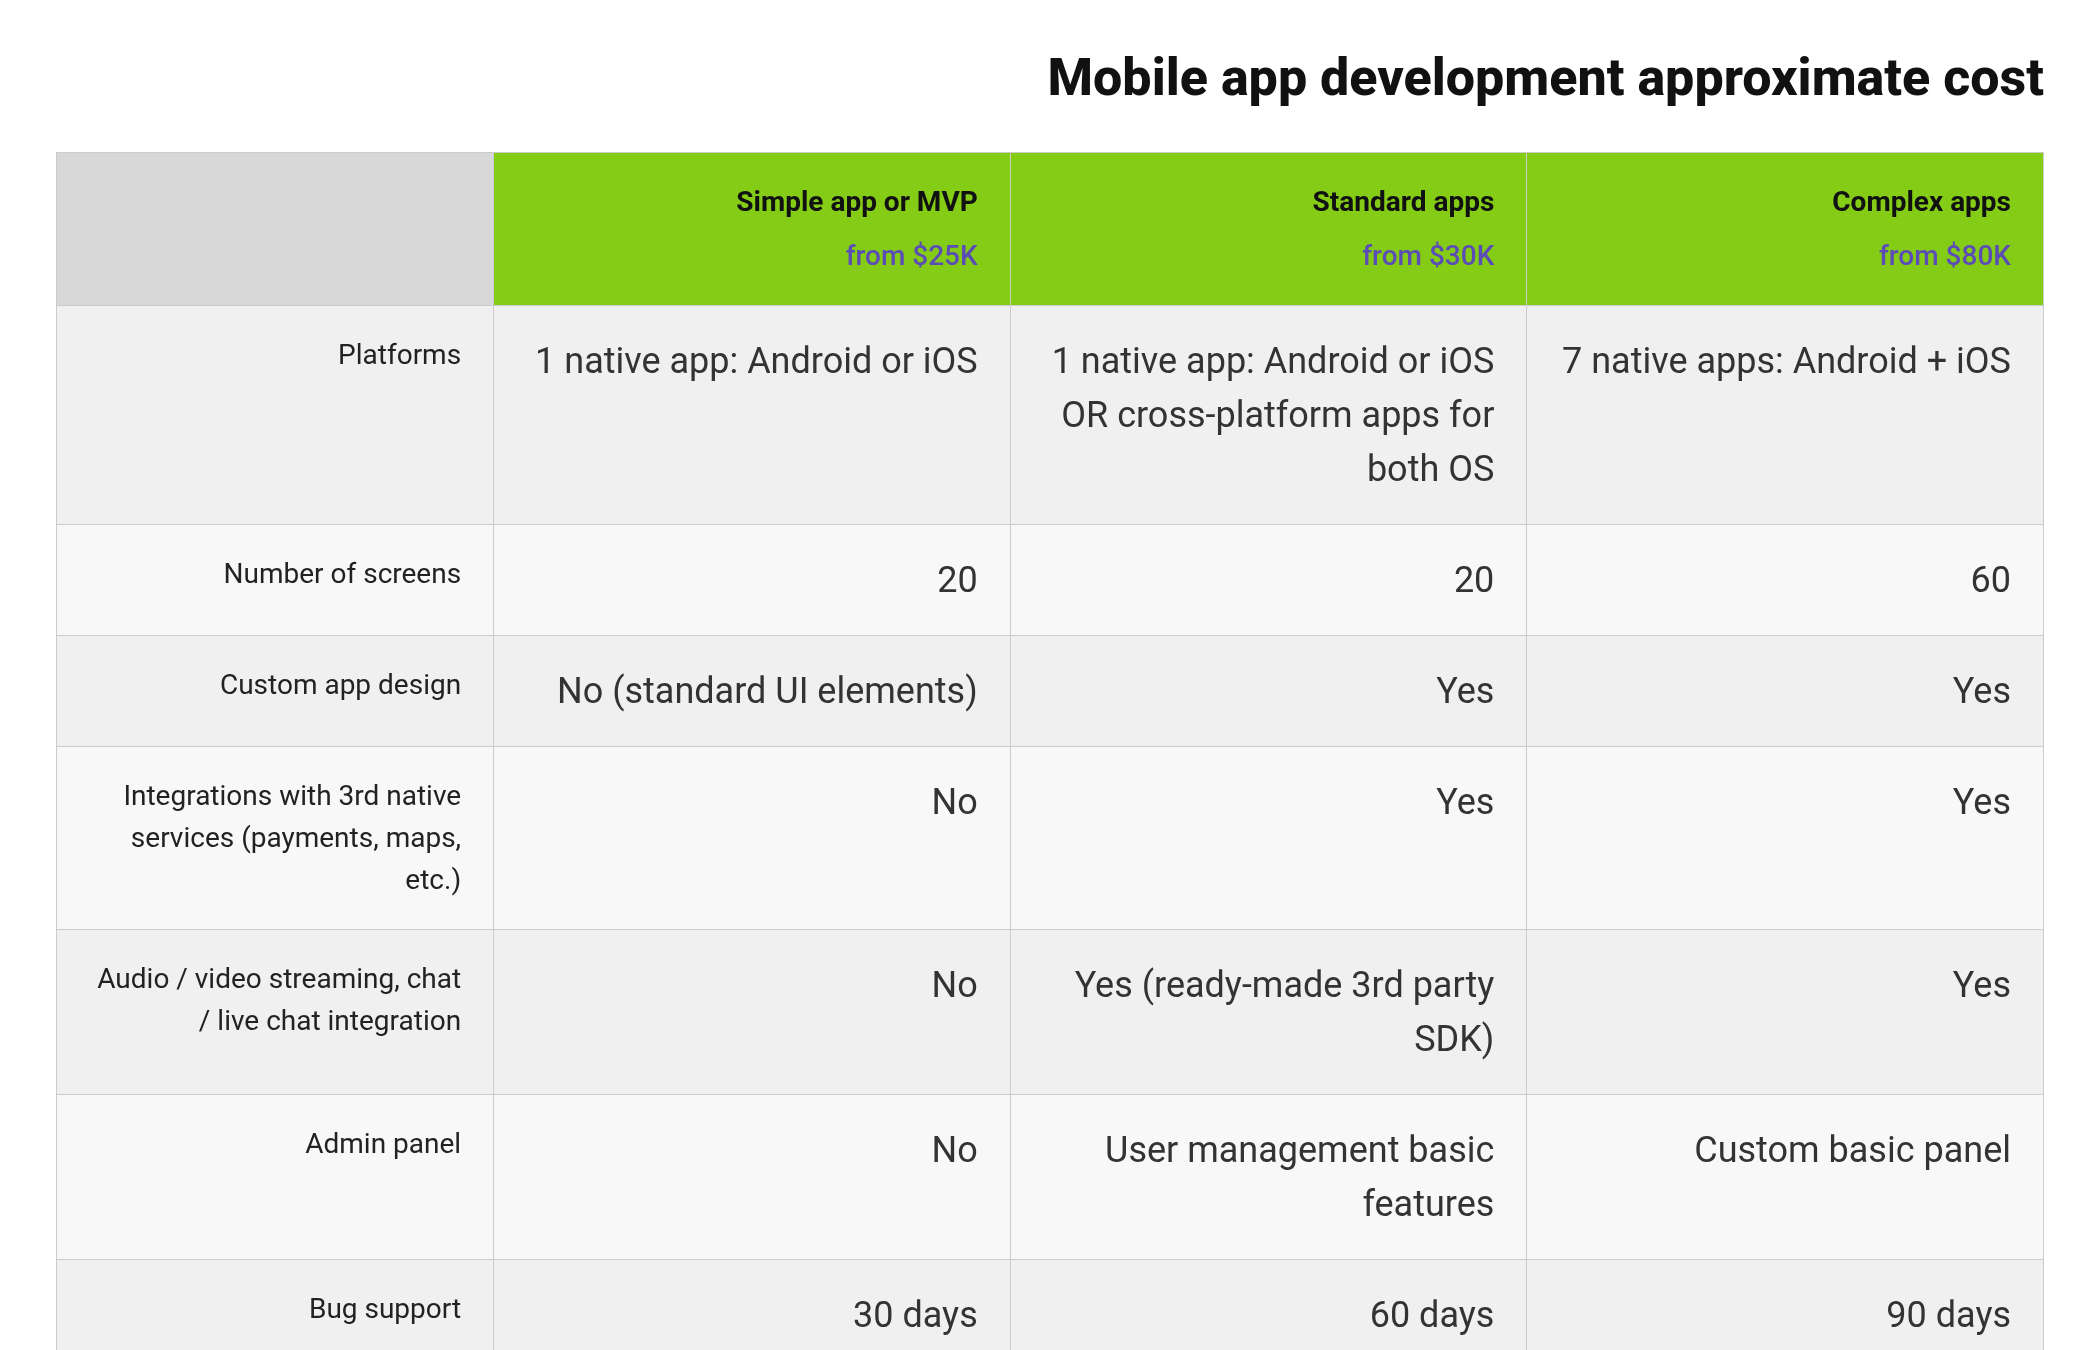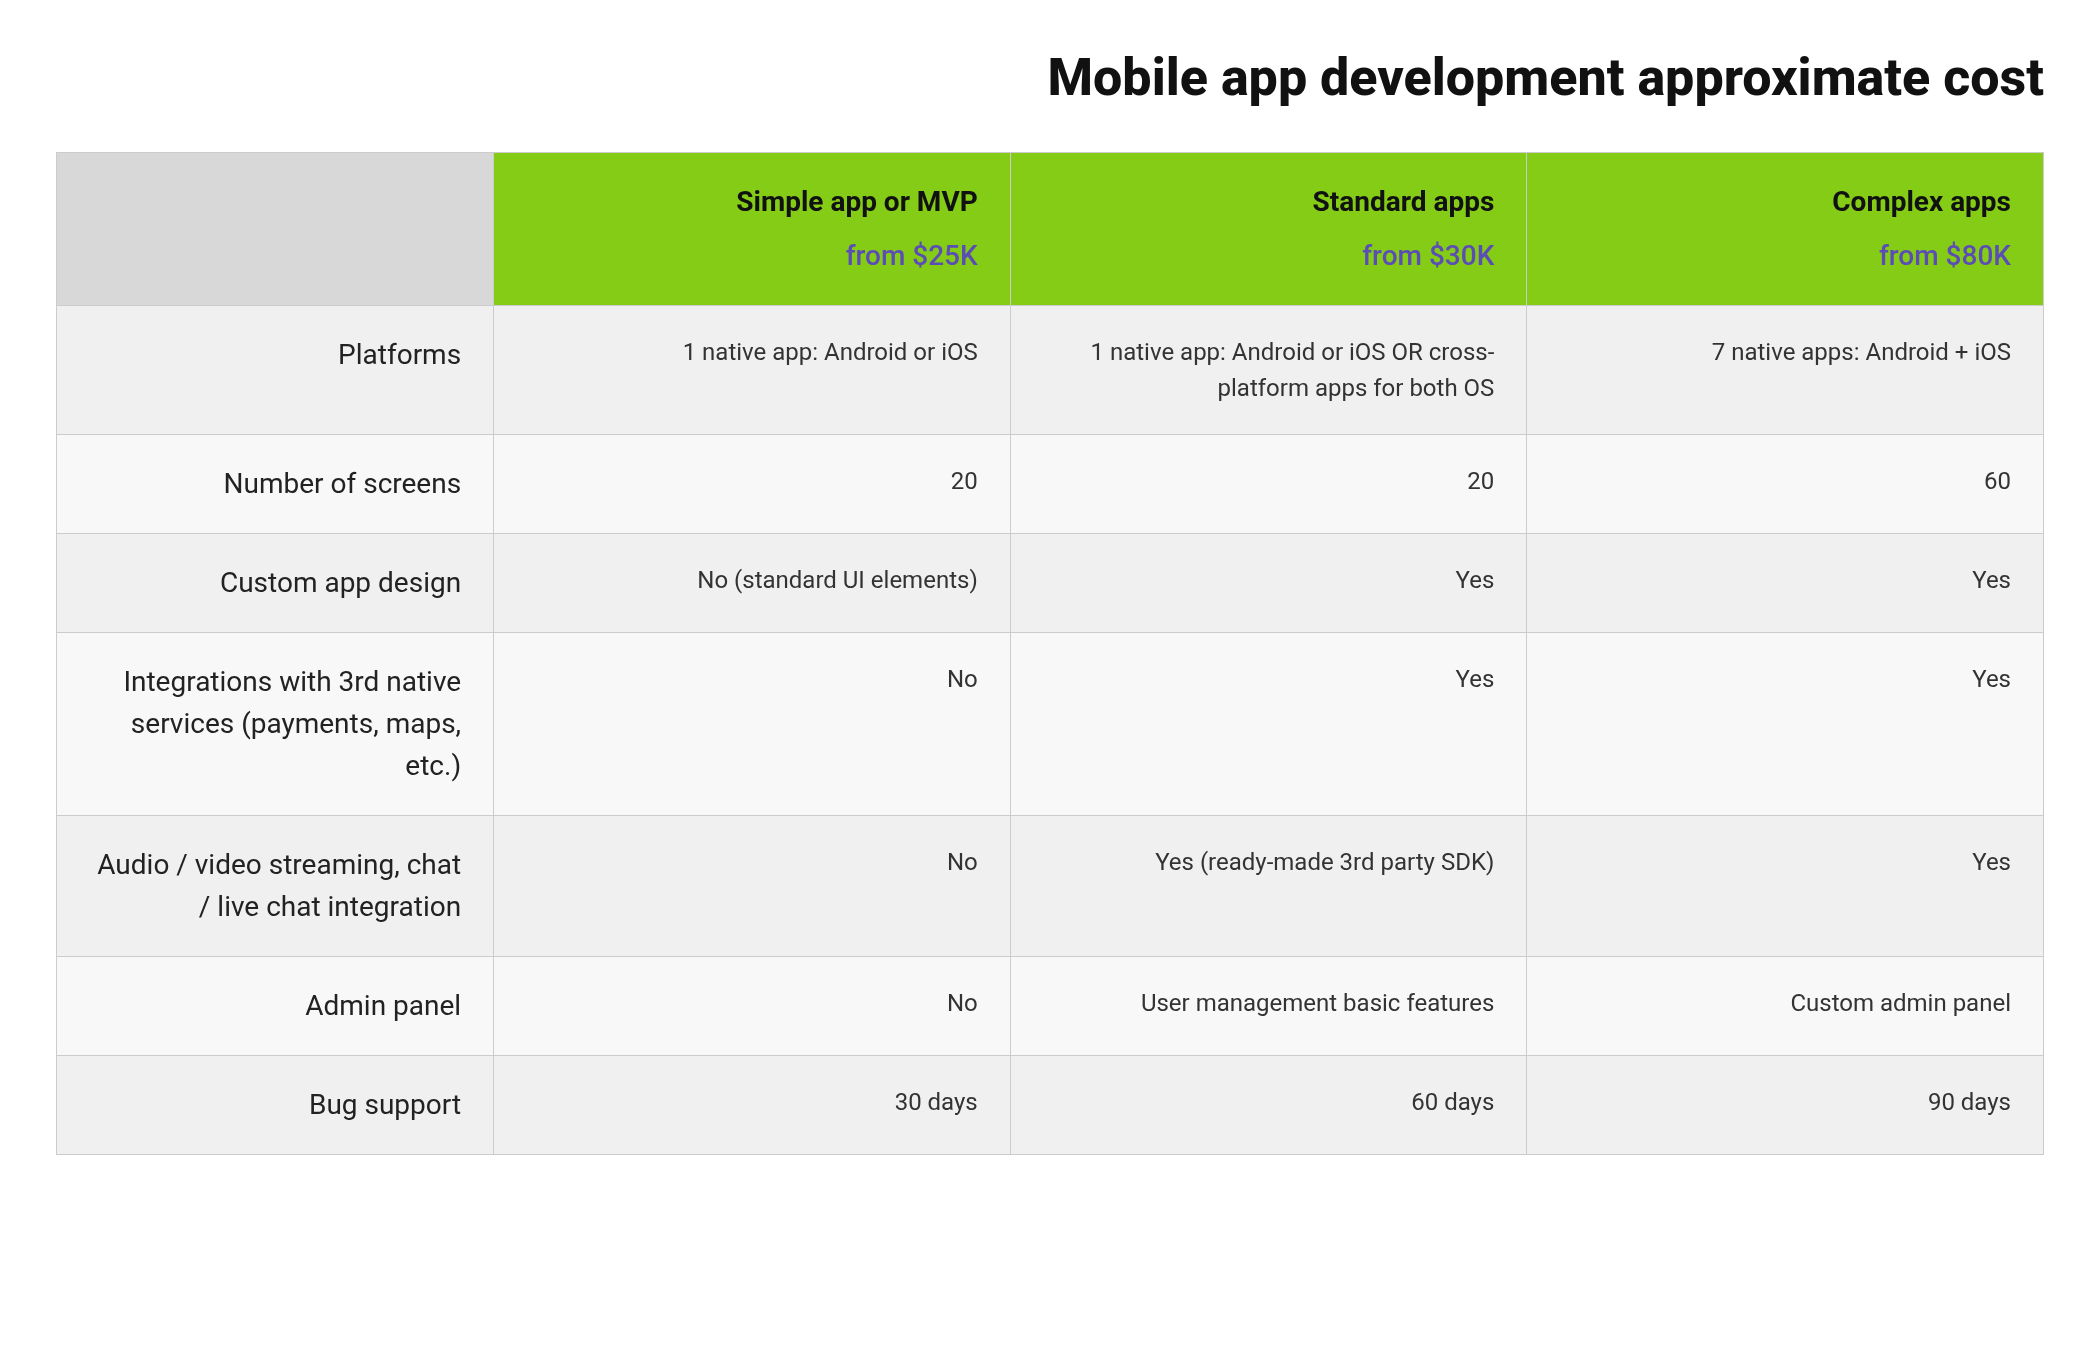--- a/index.html
+++ b/index.html
@@ -79,21 +79,21 @@
     }
 
     .comparison-table tbody td:first-child {
       font-size: 28px;
       color: #222222;
       font-weight: 400;
     }
 
     .comparison-table tbody td {
       color: #333333;
-      font-size: 24px;
+      font-size: 36px;
     }
 
     .empty-header {
       background-color: #d8d8d8;
     }
   </style>
 </head>
 <body>
 
 <h1 class="page-title">Mobile app development approximate cost</h1>
@@ -144,21 +144,21 @@
       <tr>
         <td>Audio / video streaming, chat / live chat integration</td>
         <td>No</td>
         <td>Yes (ready-made 3rd party SDK)</td>
         <td>Yes</td>
       </tr>
       <tr>
         <td>Admin panel</td>
         <td>No</td>
         <td>User management basic features</td>
-        <td>Custom admin panel</td>
+        <td>Custom basic panel</td>
       </tr>
       <tr>
         <td>Bug support</td>
         <td>30 days</td>
         <td>60 days</td>
         <td>90 days</td>
       </tr>
     </tbody>
 </table>
 

